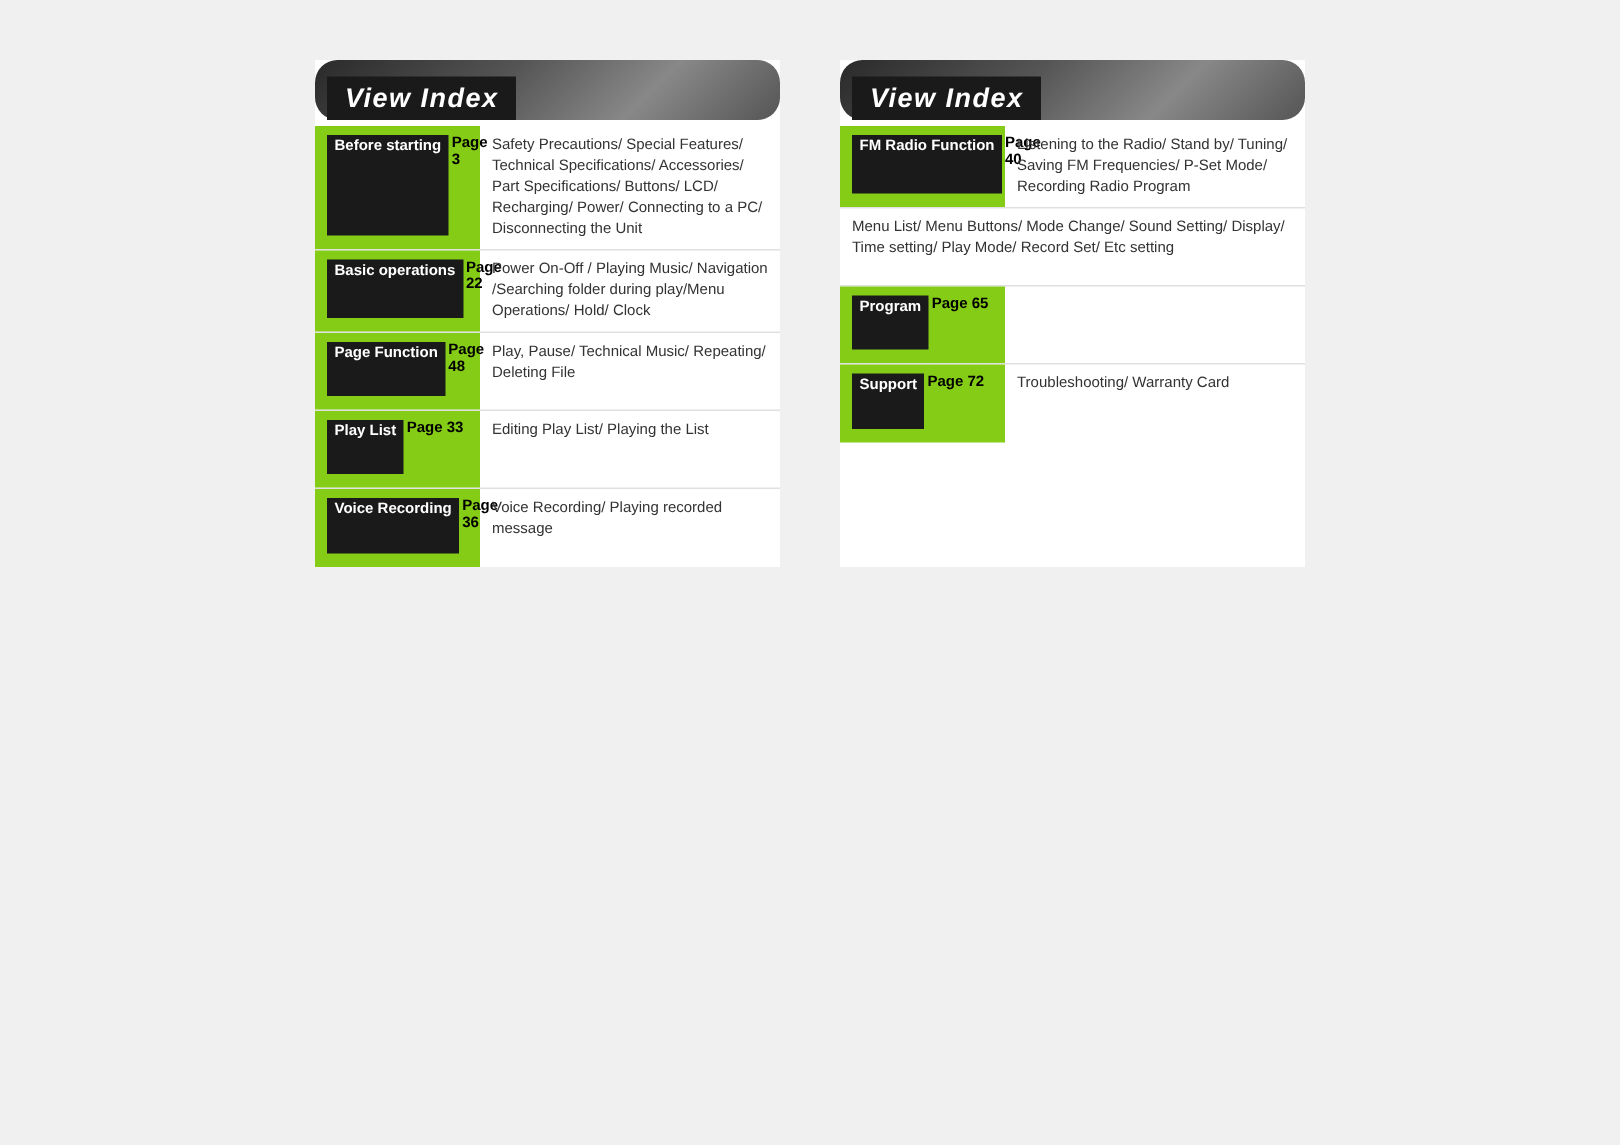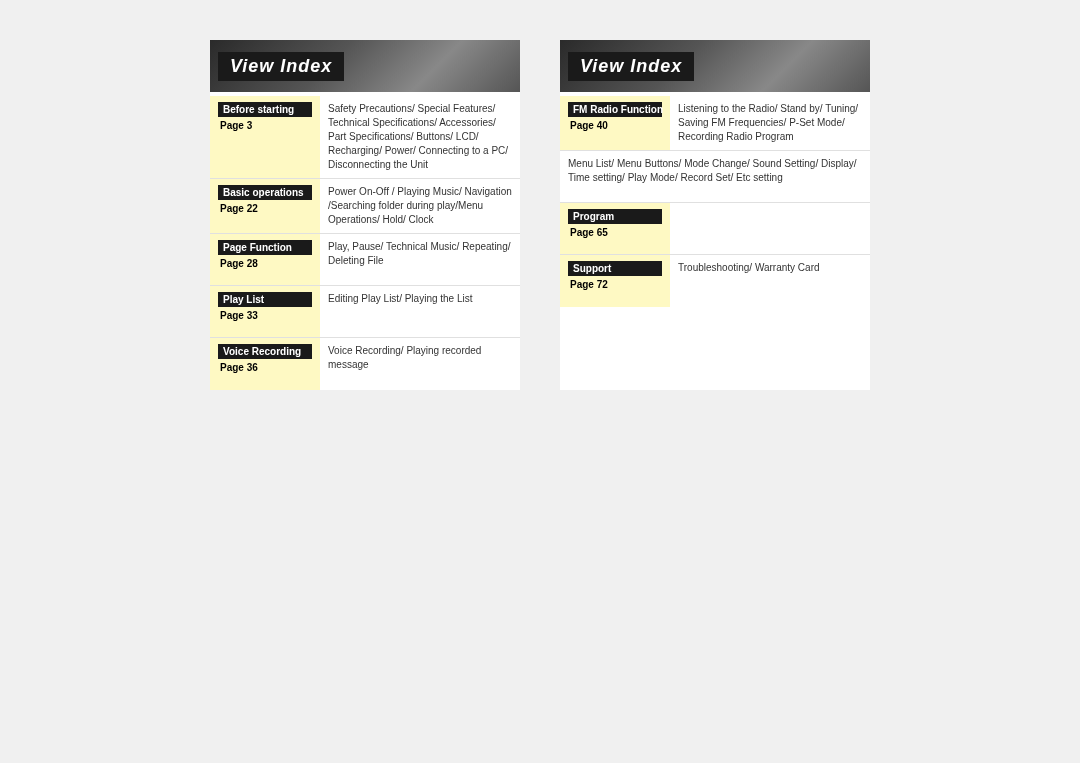--- a/index.html
+++ b/index.html
@@ -23,27 +23,28 @@
       gap: 40px;
     }
 
     .index-panel {
       width: 310px;
       background: #ffffff;
     }
 
     .panel-header {
       width: 100%;
-      height: 52px;
+      height: 40px;
       background: linear-gradient(135deg, #2a2a2a 0%, #555 40%, #888 70%, #555 100%);
       position: relative;
       display: flex;
-      align-items: center;
+      align-items: flex-end;
       padding-left: 8px;
       margin-bottom: 4px;
+      border-radius: 15px;
     }
 
     .panel-header-label {
       background-color: #1a1a1a;
       color: #ffffff;
       font-size: 18px;
       font-weight: bold;
       font-style: italic;
       padding: 4px 12px;
       letter-spacing: 1px;
@@ -55,24 +56,24 @@
       min-height: 52px;
     }
 
     .index-row:last-child {
       border-bottom: none;
     }
 
     .row-label-col {
       width: 110px;
       min-width: 110px;
-      background-color: #fef9c3;
+      background-color: #84cc16;
       padding: 6px 8px;
       display: flex;
-      flex-direction: column;
+      flex-direction: row;
       justify-content: flex-start;
     }
 
     .section-badge {
       background-color: #1a1a1a;
       color: #ffffff;
       font-size: 10px;
       font-weight: bold;
       padding: 2px 5px;
       display: inline-block;
@@ -118,21 +119,21 @@
       <div class="index-row">
         <div class="row-label-col">
           <span class="section-badge">Basic operations</span>
           <span class="section-page">Page 22</span>
         </div>
         <div class="row-content-col">Power On-Off / Playing Music/ Navigation /Searching folder during play/Menu Operations/ Hold/ Clock</div>
       </div>
       <div class="index-row">
         <div class="row-label-col">
           <span class="section-badge">Page Function</span>
-          <span class="section-page">Page 28</span>
+          <span class="section-page">Page 48</span>
         </div>
         <div class="row-content-col">Play, Pause/ Technical Music/ Repeating/ Deleting File</div>
       </div>
       <div class="index-row">
         <div class="row-label-col">
           <span class="section-badge">Play List</span>
           <span class="section-page">Page 33</span>
         </div>
         <div class="row-content-col">Editing Play List/ Playing the List</div>
       </div>

